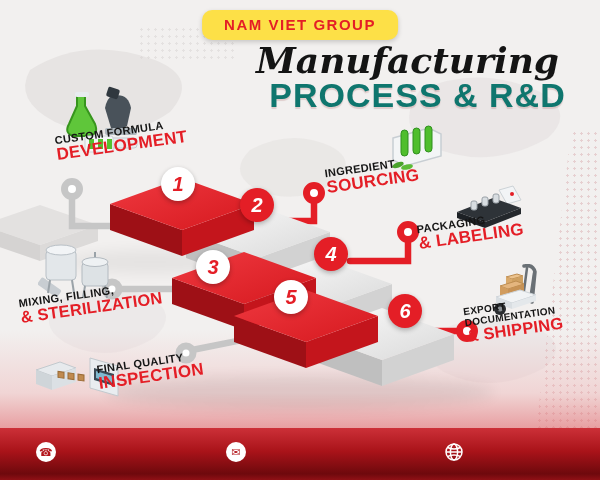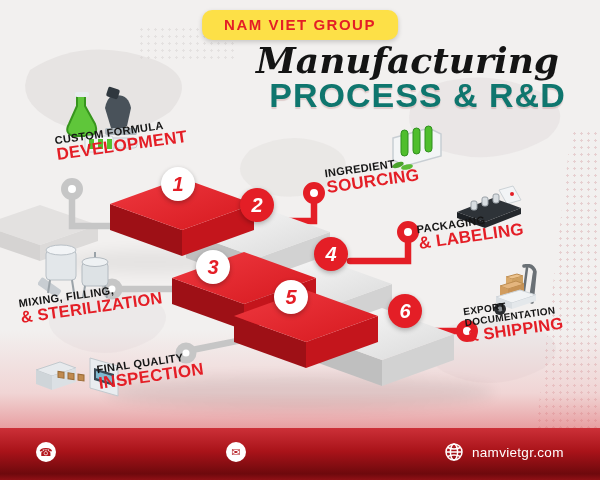--- a/index.html
+++ b/index.html
@@ -301,17 +301,16 @@
     </div>
     <div class="f-item f-web">
       <span style="display:flex;">
         <svg width="20" height="20" viewBox="0 0 20 20" fill="none" stroke="#fff" stroke-width="1.5">
           <circle cx="10" cy="10" r="8"></circle>
           <ellipse cx="10" cy="10" rx="3.6" ry="8"></ellipse>
           <line x1="2" y1="10" x2="18" y2="10"></line>
           <path d="M3.5 5.5 q6.5 3 13 0 M3.5 14.5 q6.5 -3 13 0"></path>
         </svg>
       </span>
-      <span>namvietgr.com</span>
     </div>
   </div>
 
 </div>
 
 </body></html>

